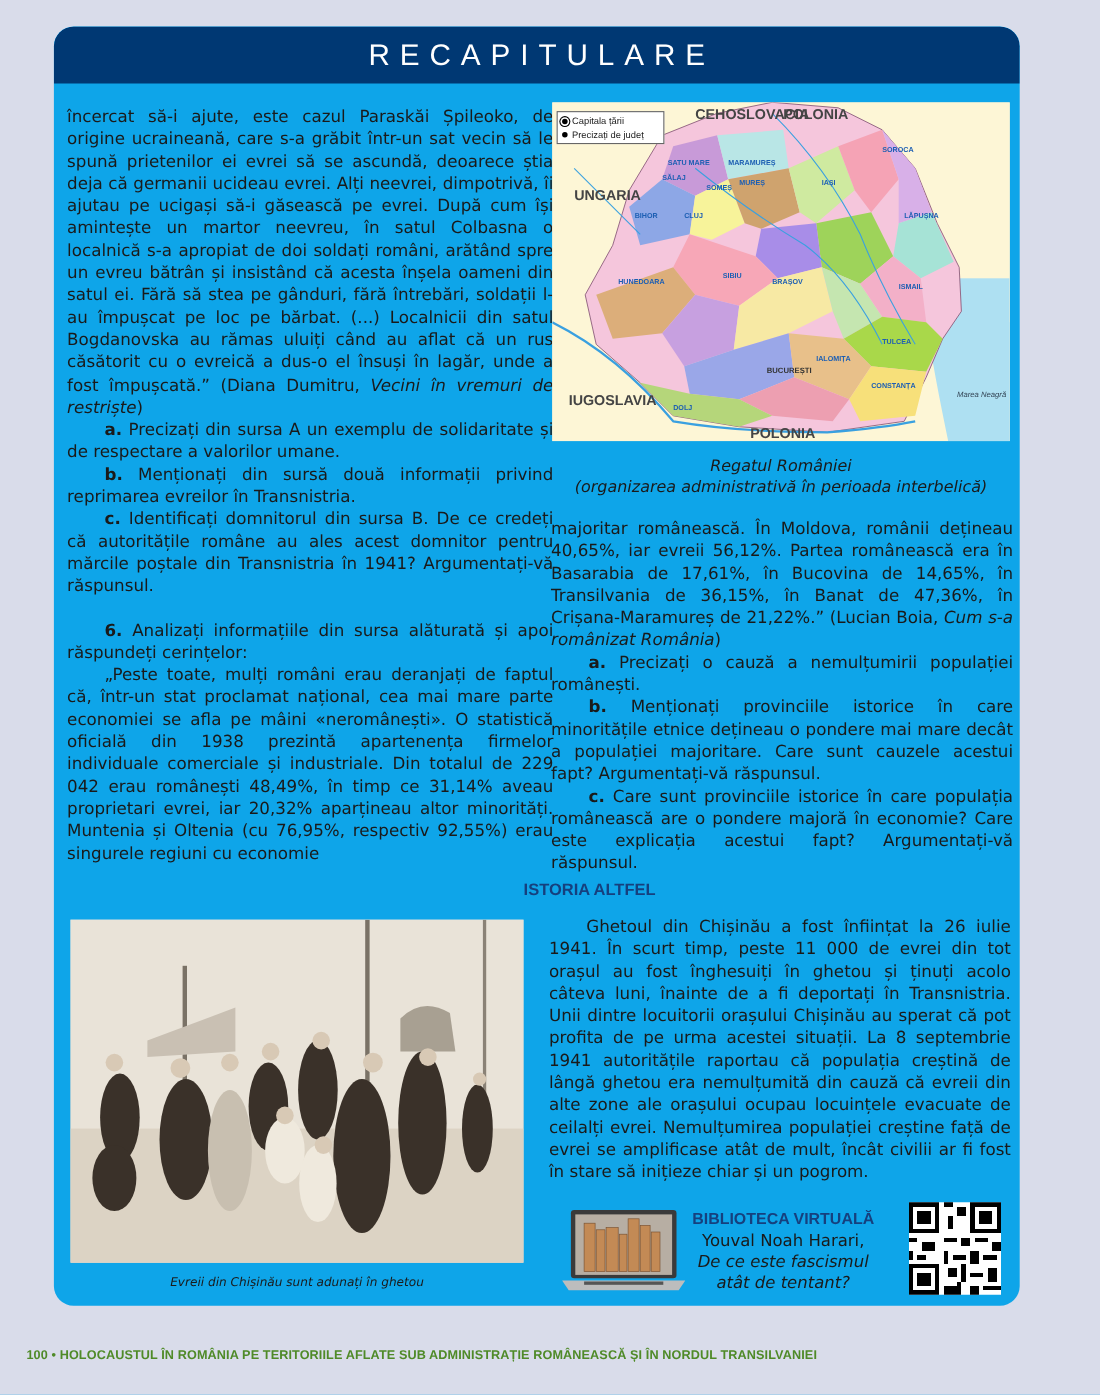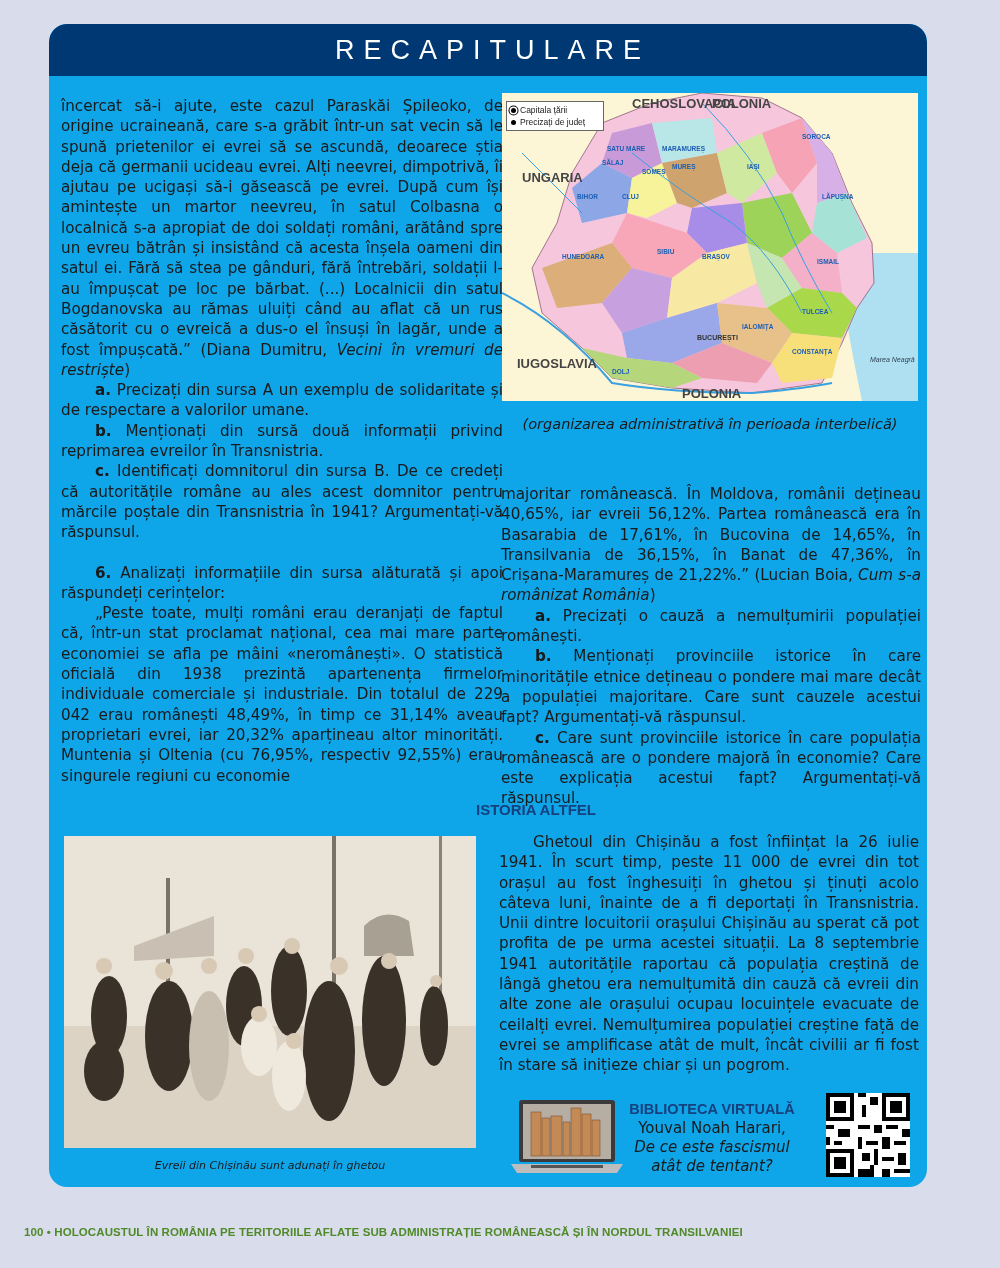--- a/index.html
+++ b/index.html
@@ -9,21 +9,21 @@
           border-radius:18px; overflow:hidden; }
   .header { position:absolute; left:0; top:0; width:878px; height:52px; background:#003873;
             border-radius:18px 18px 0 0; display:flex; align-items:center; justify-content:center; }
   .header span { color:#fff; font-family:"Liberation Sans", sans-serif; font-size:27px; letter-spacing:9px;
                  font-weight:normal; padding-left:9px; }
   .col { position:absolute; font-size:15.2px; line-height:20.3px; text-align:justify; }
   .col p { margin:0; }
   .indent { text-indent:34px; }
   .gap { height:20px; }
   .left-col { left:12px; top:72px; width:442px; }
-  .right-col { left:452px; top:460px; width:420px; }
+  .right-col { left:452px; top:446px; width:420px; }
   .map { position:absolute; left:453px; top:69px; width:416px; height:308px; background:#fdf6d6; overflow:hidden; }
   .map svg { position:absolute; left:0; top:0; }
   .map-legend { position:absolute; left:4px; top:8px; width:88px; background:#fff; border:1px solid #666;
                 font-family:Liberation Sans, sans-serif; font-size:8.5px; line-height:12px; padding:2px 4px; z-index:3; }
   .legend-row { display:flex; align-items:center; gap:4px; }
   .dot { width:5px; height:5px; background:#000; border-radius:50%; display:inline-block; }
   .dot-cap { width:5px; height:5px; background:#000; border-radius:50%; display:inline-block; box-shadow:0 0 0 1.5px #fff, 0 0 0 2.5px #000; }
   .map-label { position:absolute; font-family:"Liberation Sans", sans-serif; font-size:7px; color:#333; z-index:2; white-space:nowrap; }
   .map-label.country { font-size:13px; color:#444;font-weight:bold; }
   .map-label.sea { font-style:italic; color:#345; }
@@ -128,20 +128,21 @@
     <span class="map-label county" style="left:300px;top:40px;">SOROCA</span>
     <span class="map-label county" style="left:320px;top:100px;">LĂPUȘNA</span>
     <span class="map-label county" style="left:315px;top:165px;">ISMAIL</span>
     <span class="map-label county" style="left:240px;top:230px;">IALOMIȚA</span>
     <span class="map-label county" style="left:300px;top:215px;">TULCEA</span>
     <span class="map-label county" style="left:290px;top:255px;">CONSTANȚA</span>
     <span class="map-label county" style="left:110px;top:275px;">DOLJ</span>
     <span class="map-label" style="left:195px;top:241px;font-weight:bold;">BUCUREȘTI</span>
   </div>
   <div class="map-caption">
+    <div>Regatul României</div>
     <div>(organizarea administrativă în perioada interbelică)</div>
   </div>
 
   <div class="col right-col">
     <p><span>majoritar românească. În Moldova, românii dețineau 40,65%, iar evreii 56,12%. Partea românească era în Basarabia de 17,61%, în Bucovina de 14,65%, în Transilvania de 36,15%, în Banat de 47,36%, în Crișana-Maramureș de 21,22%.”</span><span> (Lucian Boia, </span><i>Cum s-a românizat România</i><span>)</span></p>
     <p class="indent"><b>a.</b><span> Precizați o cauză a nemulțumirii populației românești.</span></p>
     <p class="indent"><b>b.</b><span> Menționați provinciile istorice în care minoritățile etnice dețineau o pondere mai mare decât a populației majoritare. Care sunt cauzele acestui fapt? Argumentați-vă răspunsul.</span></p>
     <p class="indent"><b>c.</b><span> Care sunt provinciile istorice în care populația românească are o pondere majoră în economie? Care este explicația acestui fapt? Argumentați-vă răspunsul.</span></p>
   </div>
 

